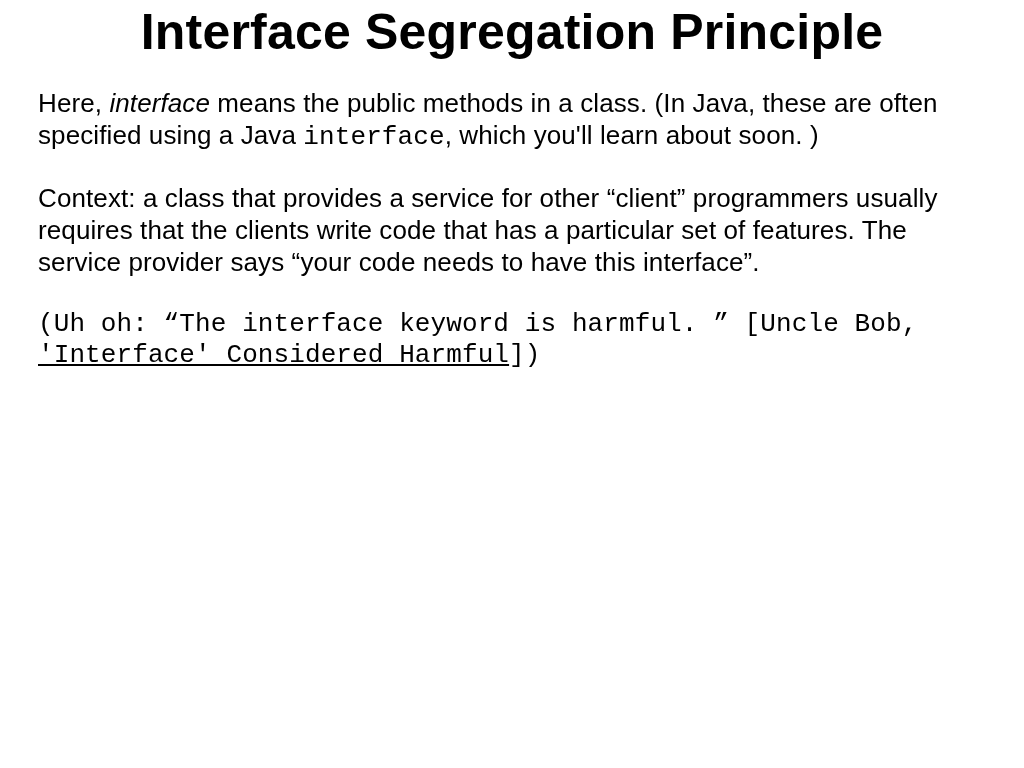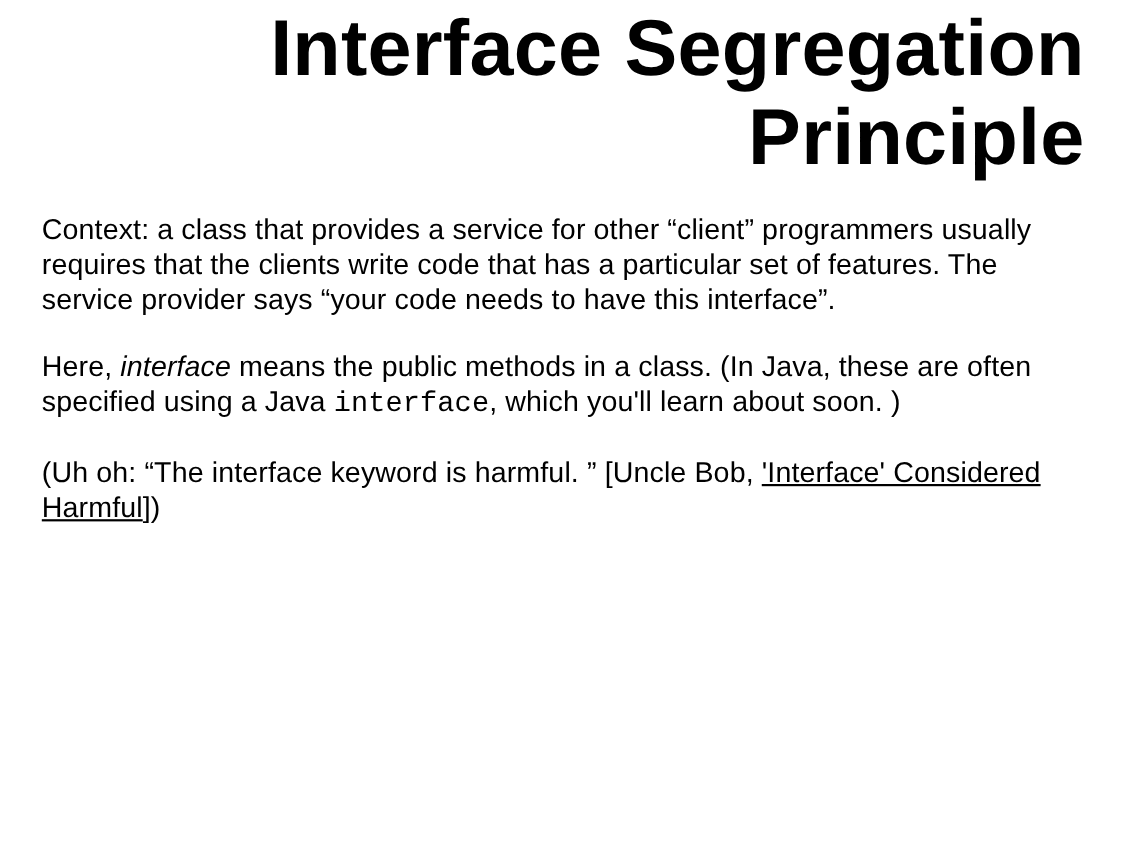--- a/index.html
+++ b/index.html
@@ -11,53 +11,54 @@
     font-family: Arial, Helvetica, sans-serif;
     color: #000000;
   }
   .slide {
     box-sizing: border-box;
     width: 1024px;
     height: 768px;
     padding: 0 38px 0 38px;
   }
   .title {
-    font-size: 72px;
+    font-size: 50px;
     font-weight: 700;
-    text-align: right;
+    text-align: center;
     line-height: 1.12;
     margin: 4px 0 28px 0;
     letter-spacing: 0.2px;
   }
   .body p {
     font-size: 26px;
     line-height: 1.22;
     margin: 0 0 30px 0;
     letter-spacing: 0.1px;
   }
   .body p.last {
     margin-bottom: 0;
+    font-family: Liberation Mono, monospace;
   }
   .ital { font-style: italic; }
   .mono { font-family: "Courier New", Courier, monospace; }
   .link { text-decoration: underline; }
 </style>
 </head>
 <body>
 
 <div class="slide">
   <h1 class="title">Interface Segregation Principle</h1>
 
   <div class="body">
 
-    <p>Context: a class that provides a service for other “client” programmers usually requires that the clients write code that has a particular set of features. The service provider says “your code needs to have this interface”.</p>
-
     <p>
       <span>Here, </span><span class="ital">interface</span><span> means the public methods in a class. (In Java, these are often specified using a Java </span><span class="mono">interface</span><span>, which you'll learn about soon. )</span>
     </p>
+
+    <p>Context: a class that provides a service for other “client” programmers usually requires that the clients write code that has a particular set of features. The service provider says “your code needs to have this interface”.</p>
 
 
     <p class="last">
       <span>(Uh oh: “The interface keyword is harmful. ” [Uncle Bob, </span><span class="link">'Interface' Considered Harmful</span><span>])</span>
     </p>
 
   </div>
 </div>
 
 </body></html>

